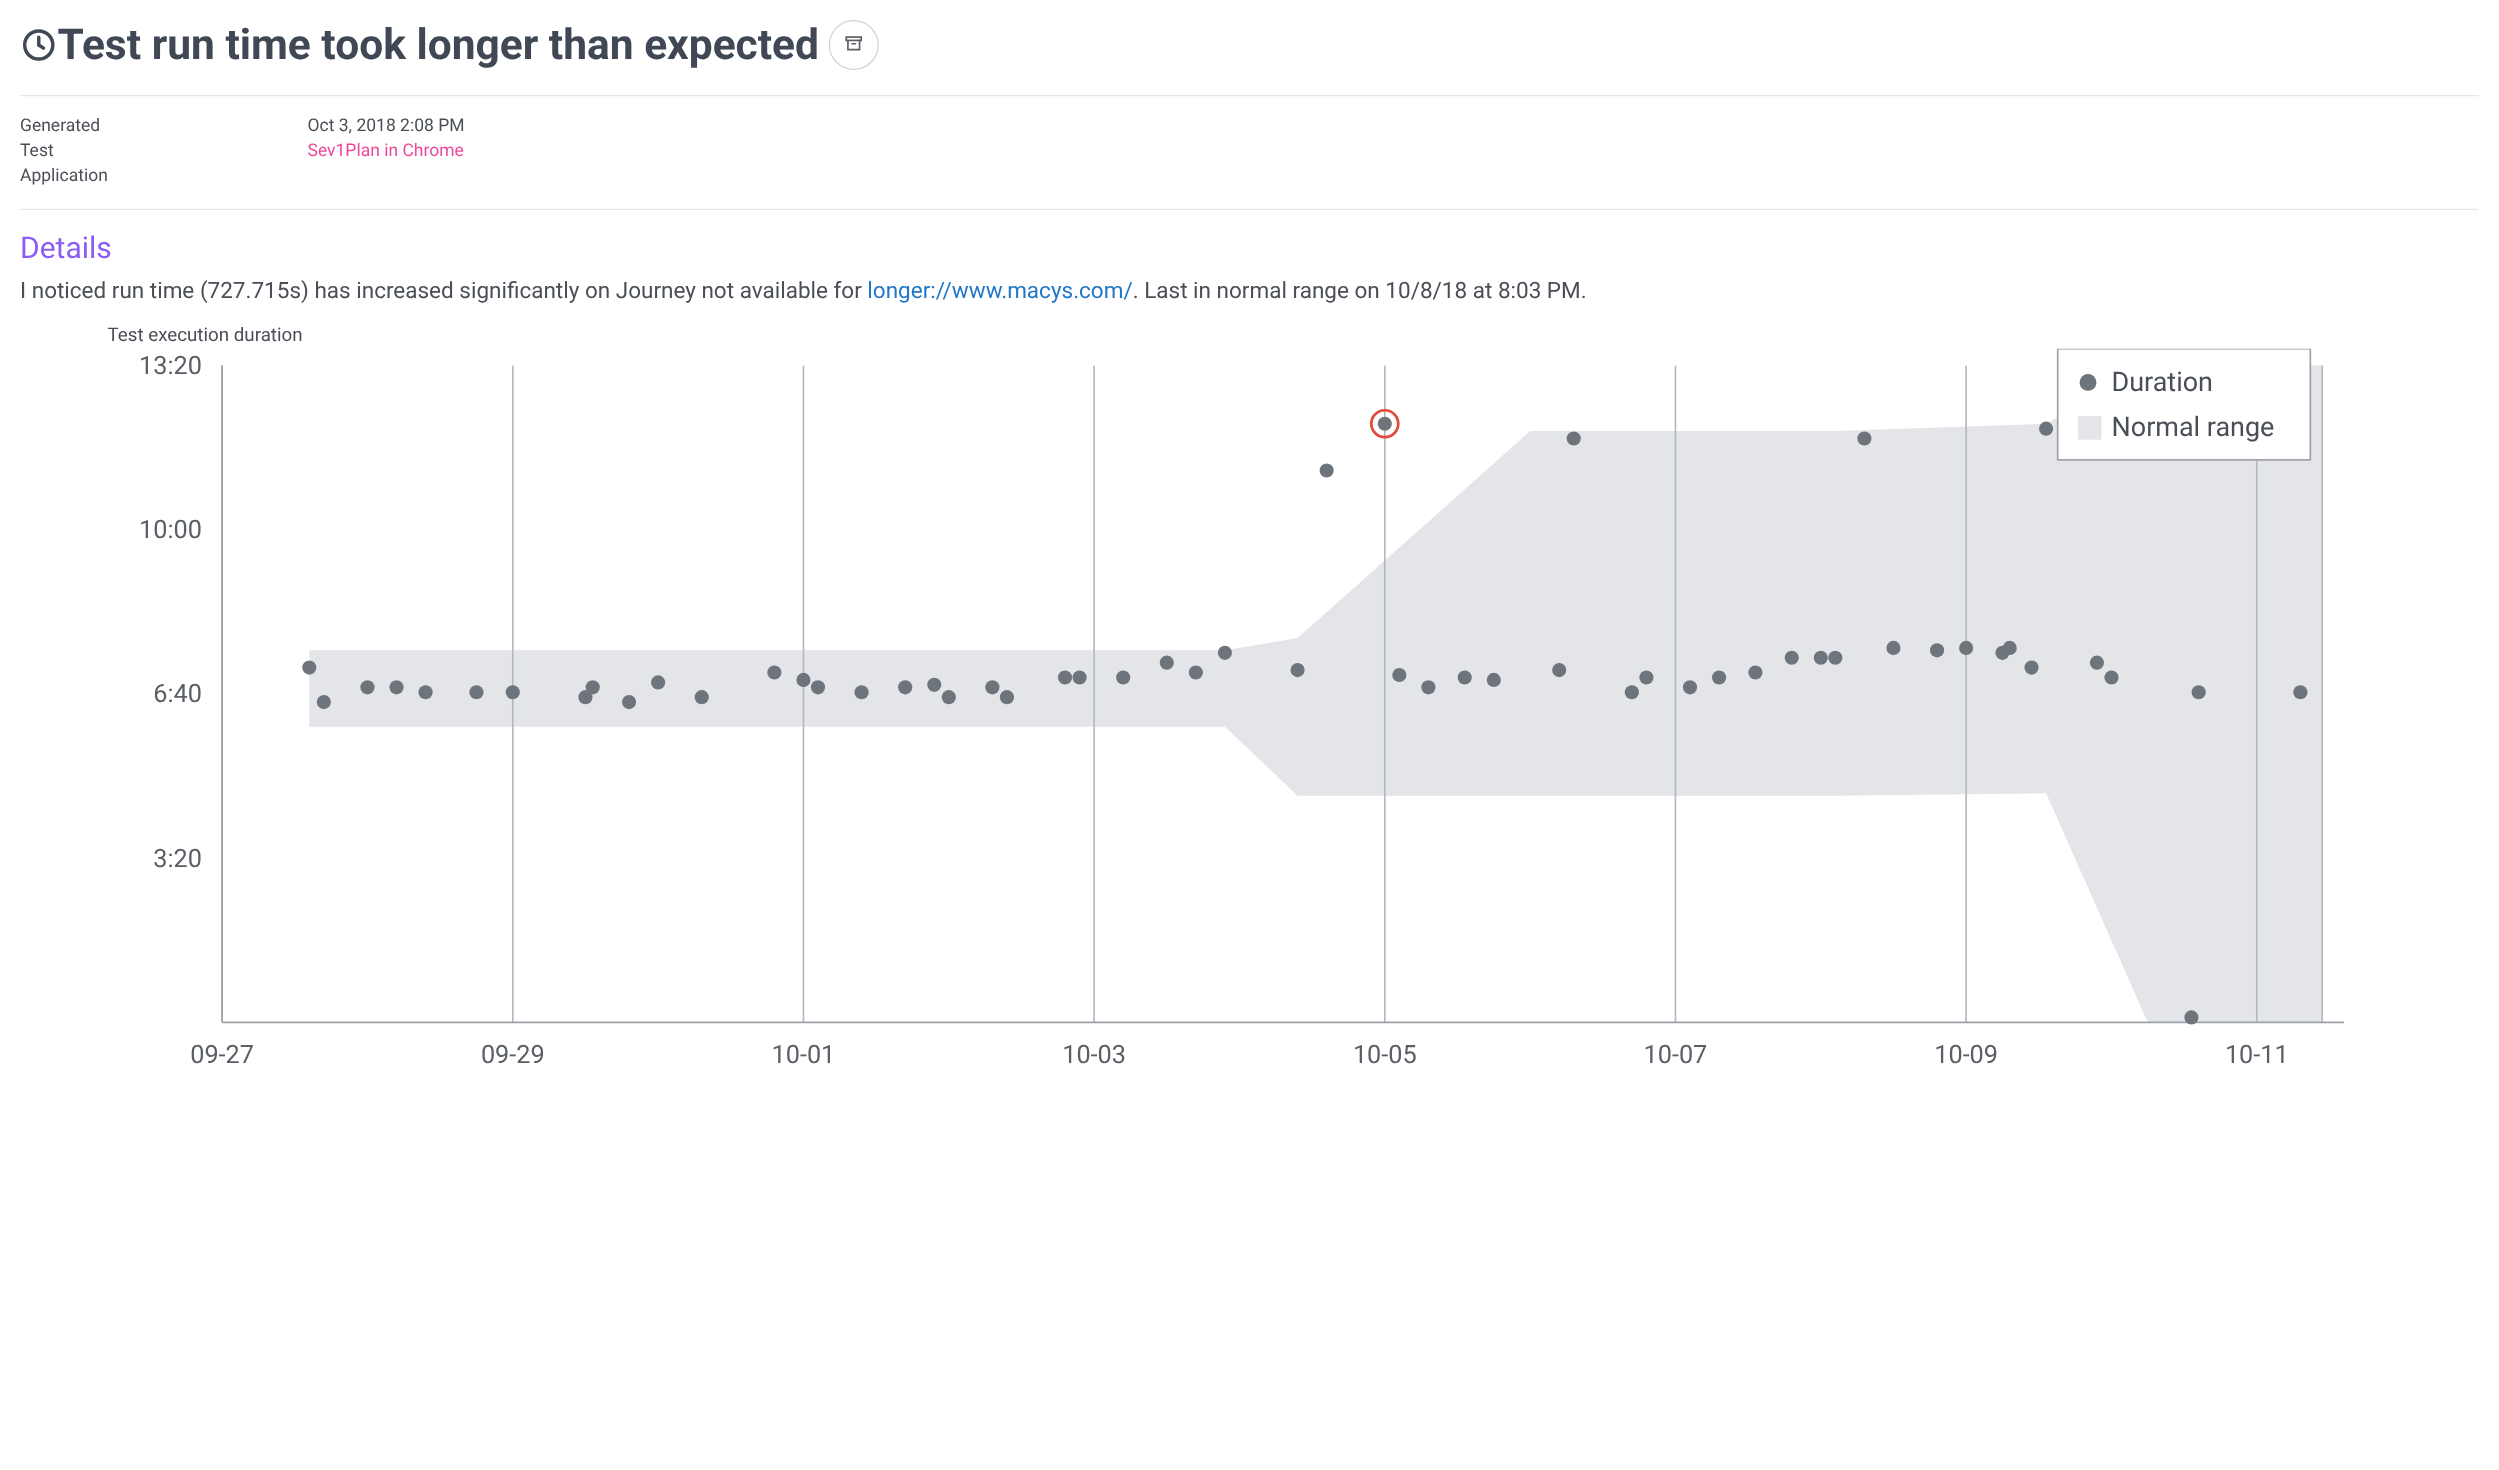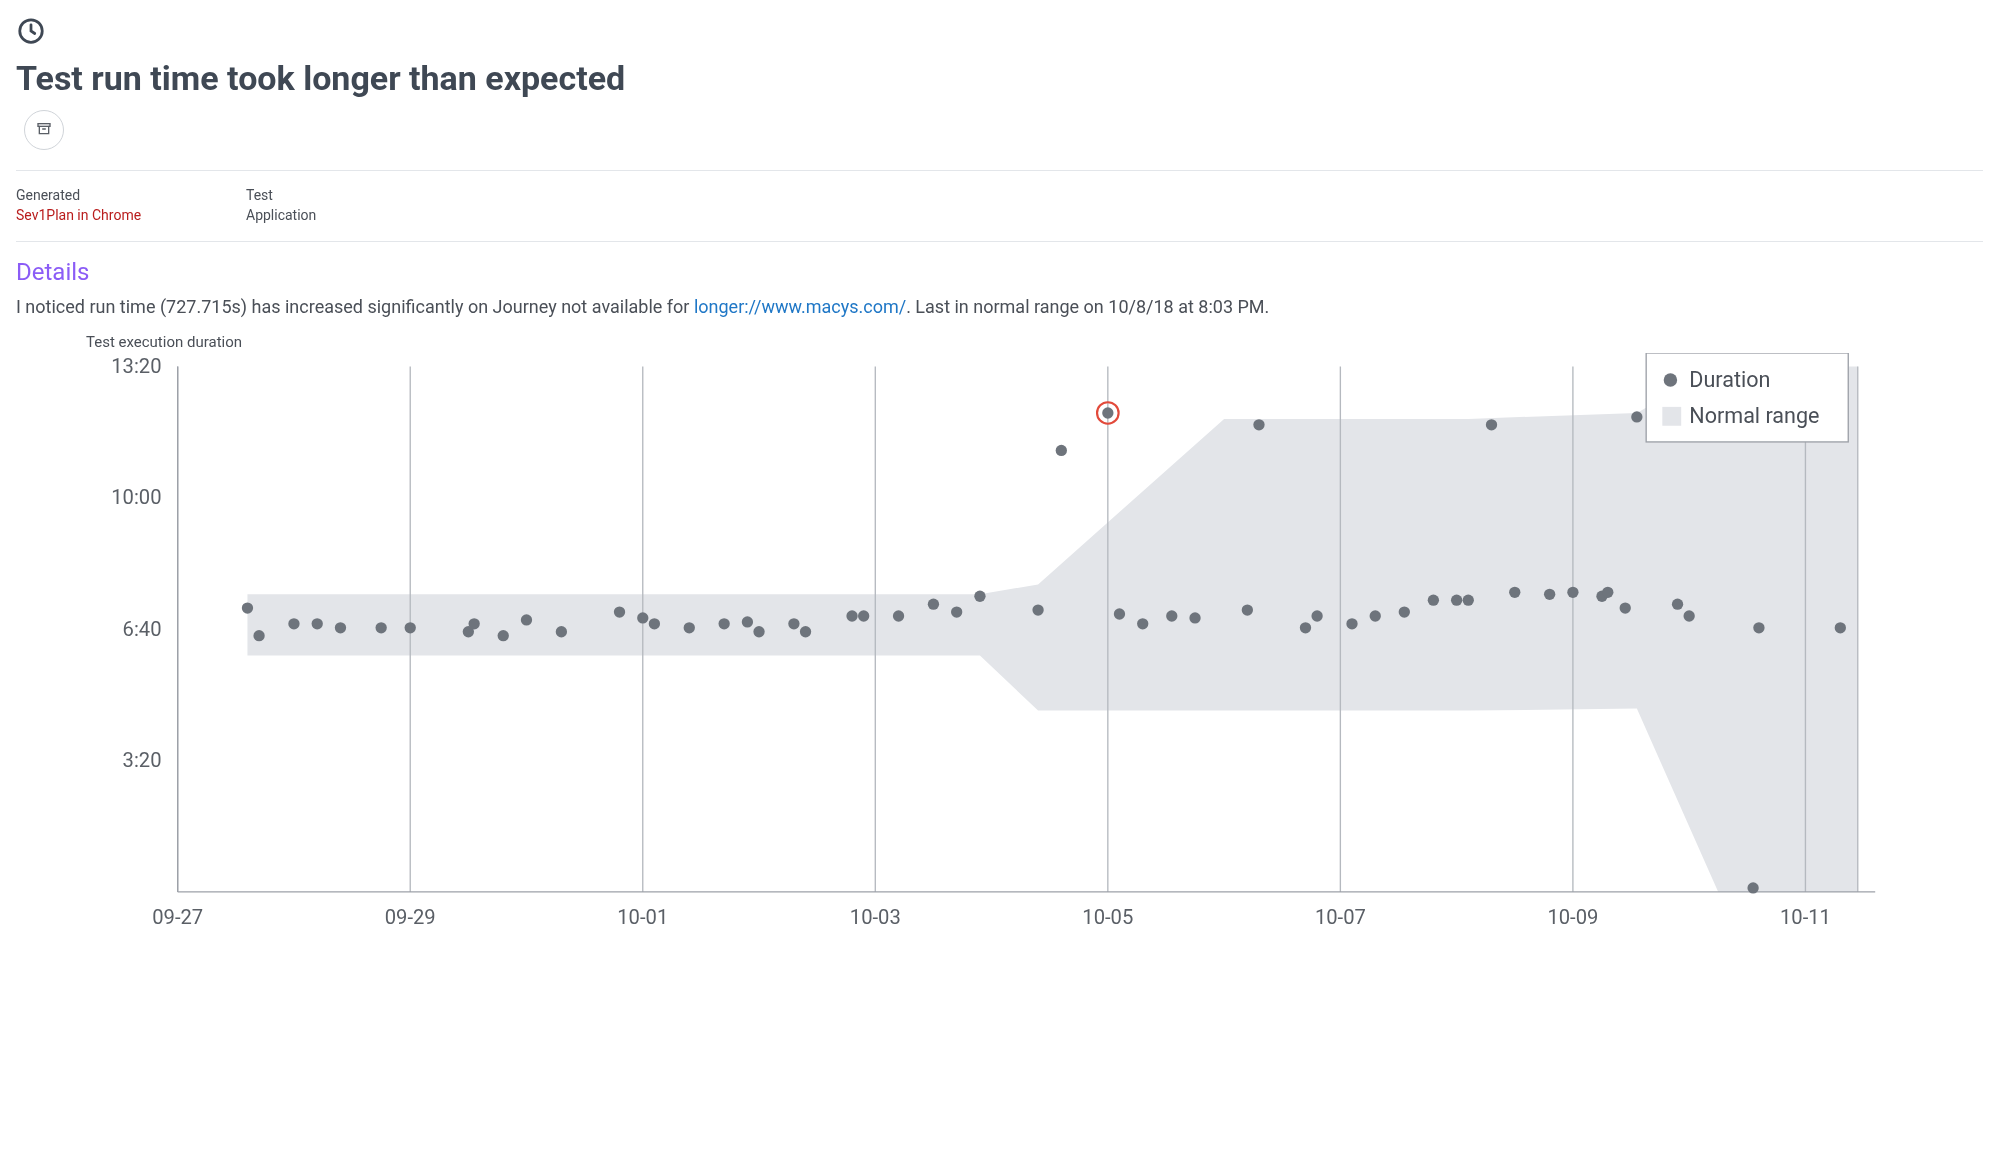--- a/index.html
+++ b/index.html
@@ -4,23 +4,22 @@
 <style>
   * { box-sizing: border-box; margin: 0; padding: 0; }
   body {
     font-family: -apple-system, BlinkMacSystemFont, "Segoe UI", Roboto, "Helvetica Neue", Arial, sans-serif;
     color: #3a3f46;
     background: #fff;
     padding: 16px;
   }
   .header {
     display: flex;
-    gap: 12px;
+    align-items: center;
     padding-bottom: 20px;
-    flex-direction: column;
   }
   .title-icon {
     width: 30px;
     height: 30px;
     display: inline-flex;
     align-items: center;
     justify-content: center;
   }
   .page-title {
     font-size: 34px;
@@ -45,21 +44,21 @@
   }
   .meta {
     display: grid;
     grid-template-columns: 230px 1fr;
     row-gap: 4px;
     font-size: 14px;
     color: #4a4f57;
     padding-bottom: 18px;
   }
   .meta .label { color: #4a4f57; }
-  .meta .link { color: #b91c1c; cursor: pointer; }
+  .meta .link { color: #ec4899; cursor: pointer; }
   .details-h {
     font-size: 24px;
     font-weight: 400;
     color: #8b5cf6;
     margin: 14px 0 10px 0;
   }
   .details-text {
     font-size: 18px;
     color: #4a4f57;
     margin-bottom: 16px;
@@ -100,20 +99,21 @@
         <path d="M10 12h4"></path>
       </svg>
     </span>
   </button>
 </div>
 
 <hr class="divider">
 
 <div class="meta">
   <div class="label">Generated</div>
+  <div>Oct 3, 2018 2:08 PM</div>
   <div class="label">Test</div>
   <div class="link">Sev1Plan in Chrome</div>
   <div class="label">Application</div>
 </div>
 
 <hr class="divider">
 
 <h2 class="details-h">Details</h2>
 <p class="details-text">
   <span>I noticed run time (727.715s) has increased significantly on Journey not available for </span><span class="link">longer://www.macys.com/</span><span>. Last in normal range on 10/8/18 at 8:03 PM.</span>

